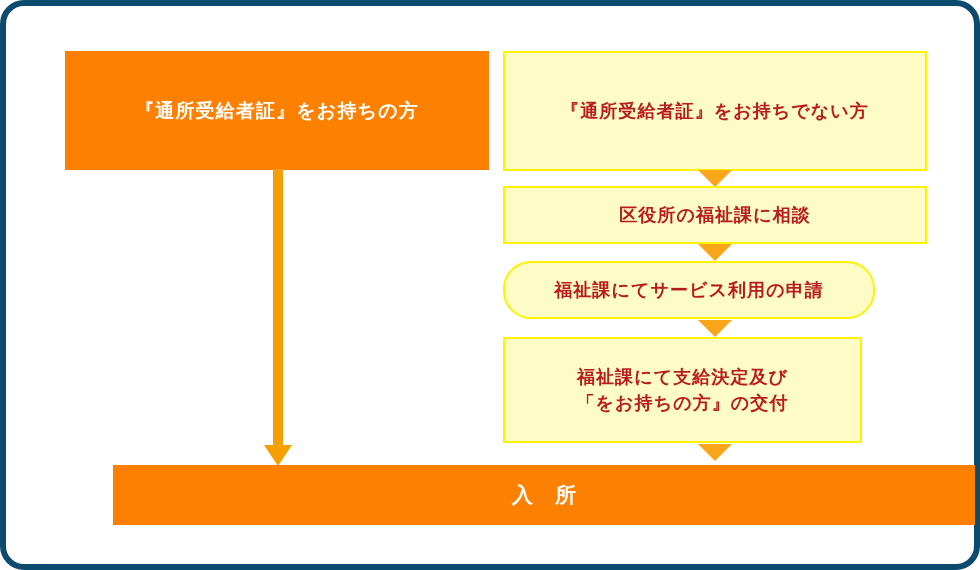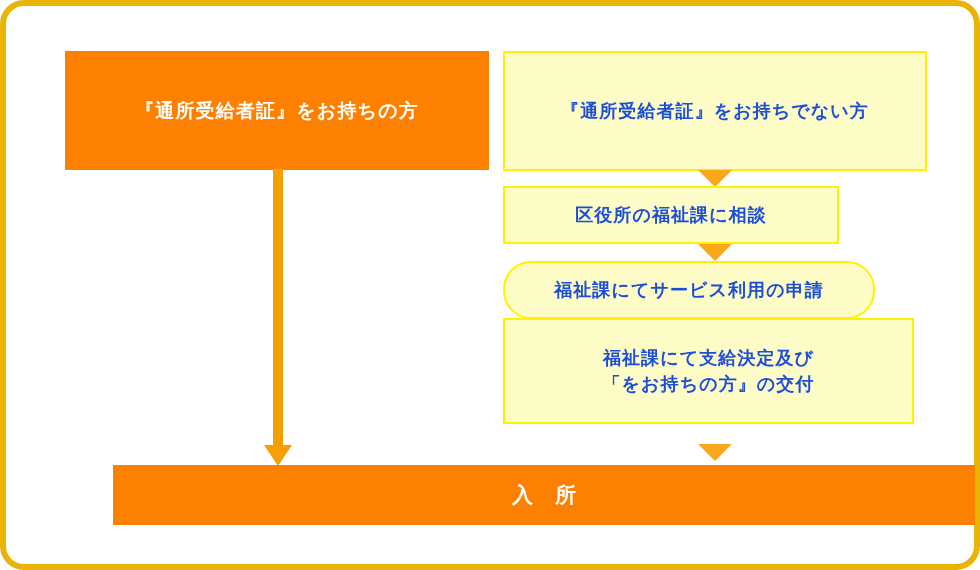--- a/index.html
+++ b/index.html
@@ -14,21 +14,21 @@
     overflow: hidden;
   }
 
   #flow-frame {
     position: absolute;
     left: 0;
     top: 0;
     width: 980px;
     height: 570px;
     box-sizing: border-box;
-    border: 6px solid #eab308;
+    border: 6px solid #0c4a6e;
     border-radius: 24px;
     background: #ffffff;
   }
 
   .node {
     position: absolute;
     box-sizing: border-box;
     display: flex;
     align-items: center;
     justify-content: center;
@@ -40,21 +40,21 @@
   .node-orange {
     background: #FD8000;
     color: #ffffff;
     font-weight: bold;
     font-size: 19px;
   }
 
   .node-yellow {
     background: #FDFCC6;
     border: 2px solid #FFF200;
-    color: #1d4ed8;
+    color: #b91c1c;
     font-weight: bold;
     font-size: 18px;
   }
 
   
   #node-has-cert {
     left: 59px;
     top: 45px;
     width: 424px;
     height: 119px;
@@ -63,34 +63,34 @@
   
   #node-no-cert {
     left: 497px;
     top: 45px;
     width: 424px;
     height: 120px;
   }
   #node-consult {
     left: 497px;
     top: 180px;
-    width: 336px;
+    width: 424px;
     height: 58px;
   }
   #node-apply {
     left: 497px;
     top: 255px;
     width: 372px;
     height: 58px;
     border-radius: 28px;
   }
   #node-decision {
     left: 497px;
-    top: 312px;
-    width: 411px;
+    top: 331px;
+    width: 359px;
     height: 106px;
   }
 
   
   #node-admission {
     left: 59px;
     top: 459px;
     width: 862px;
     height: 60px;
     font-size: 21px;

